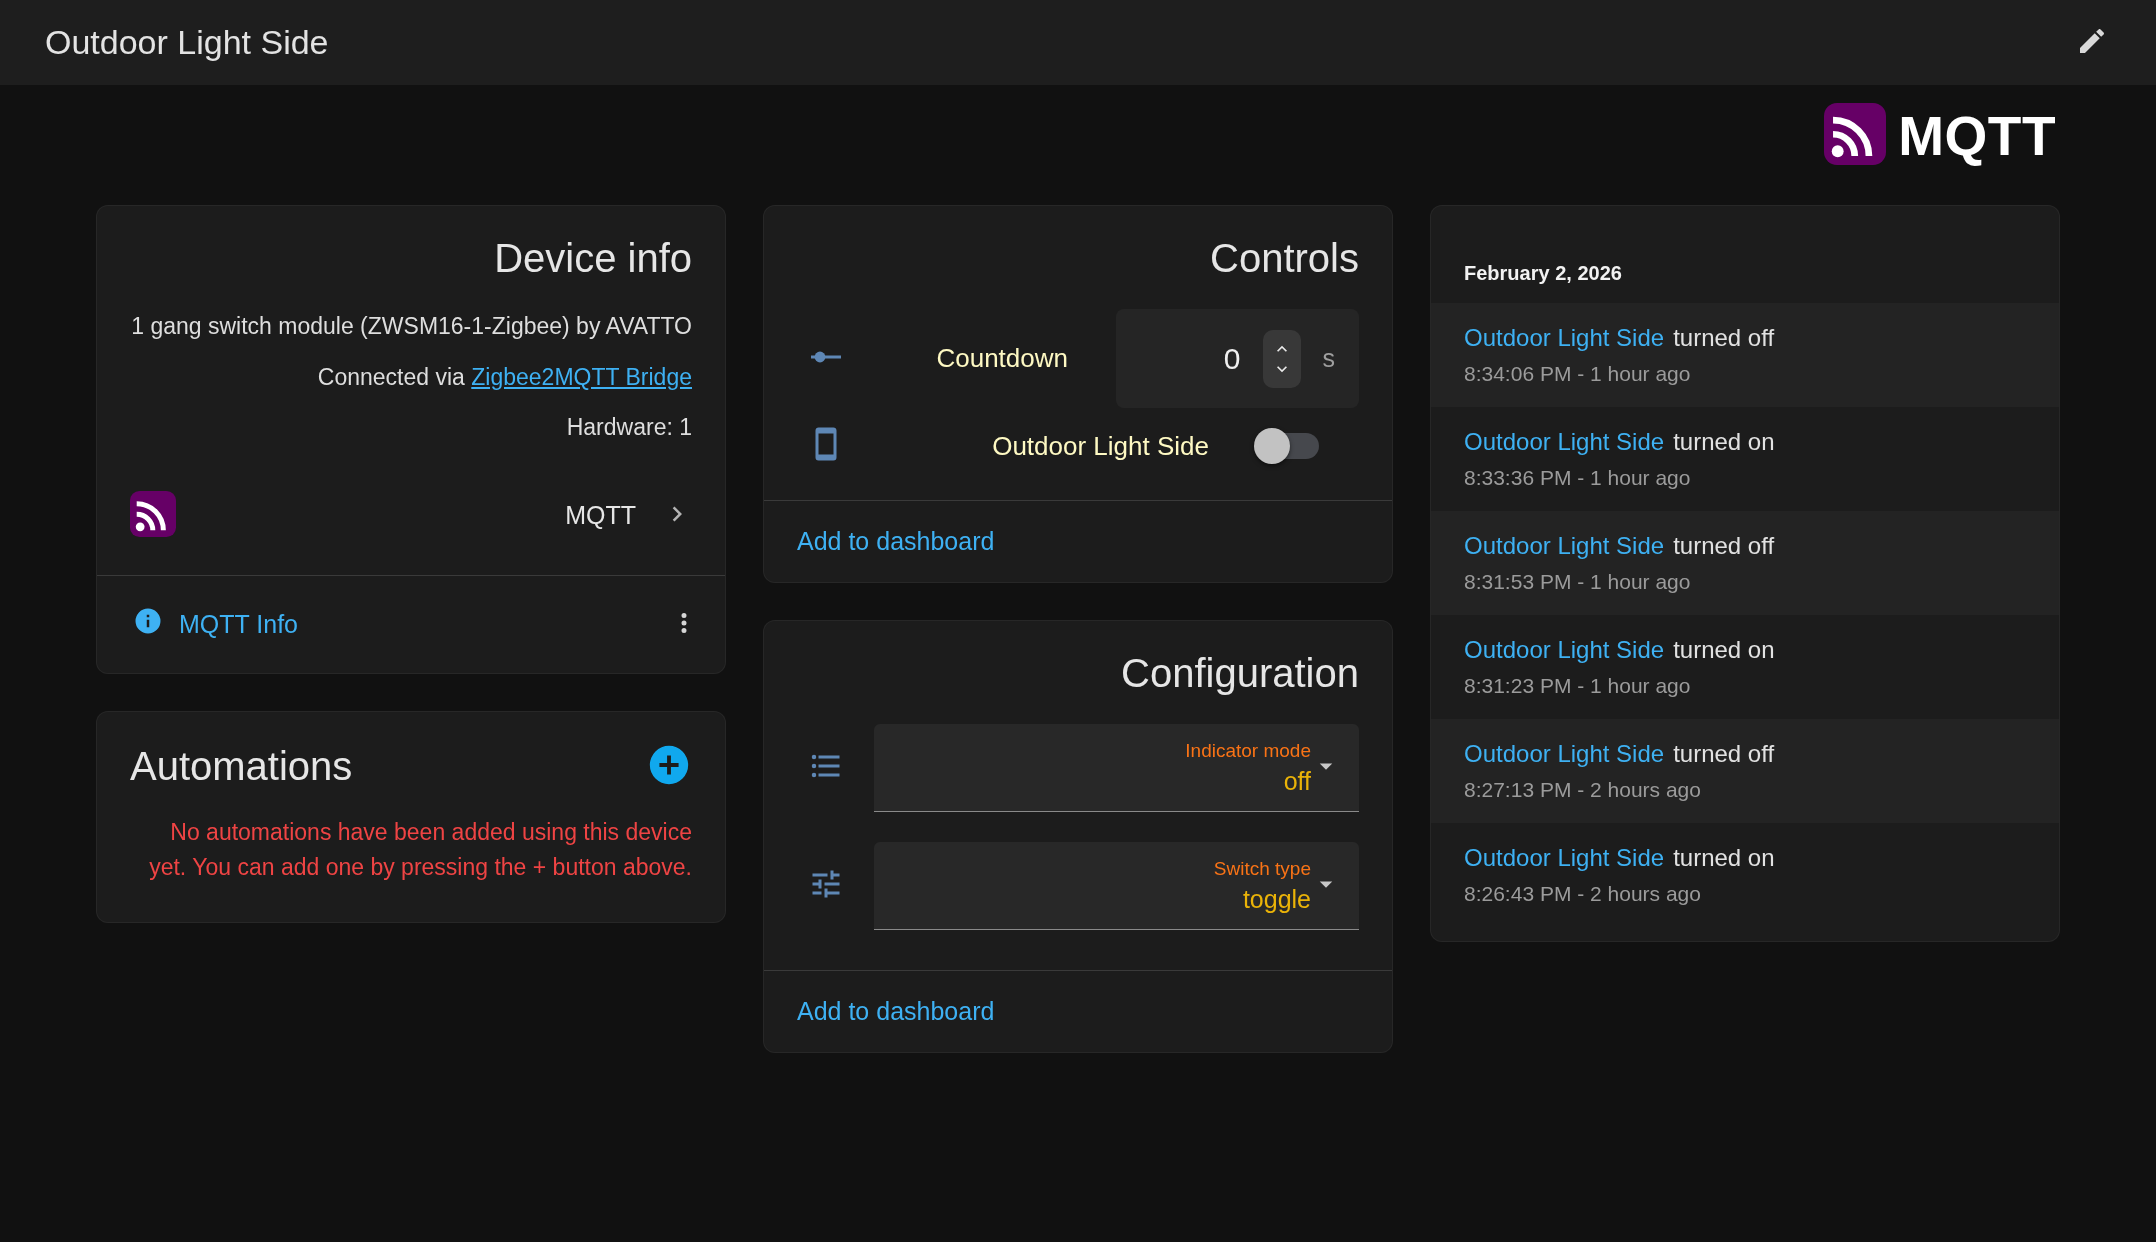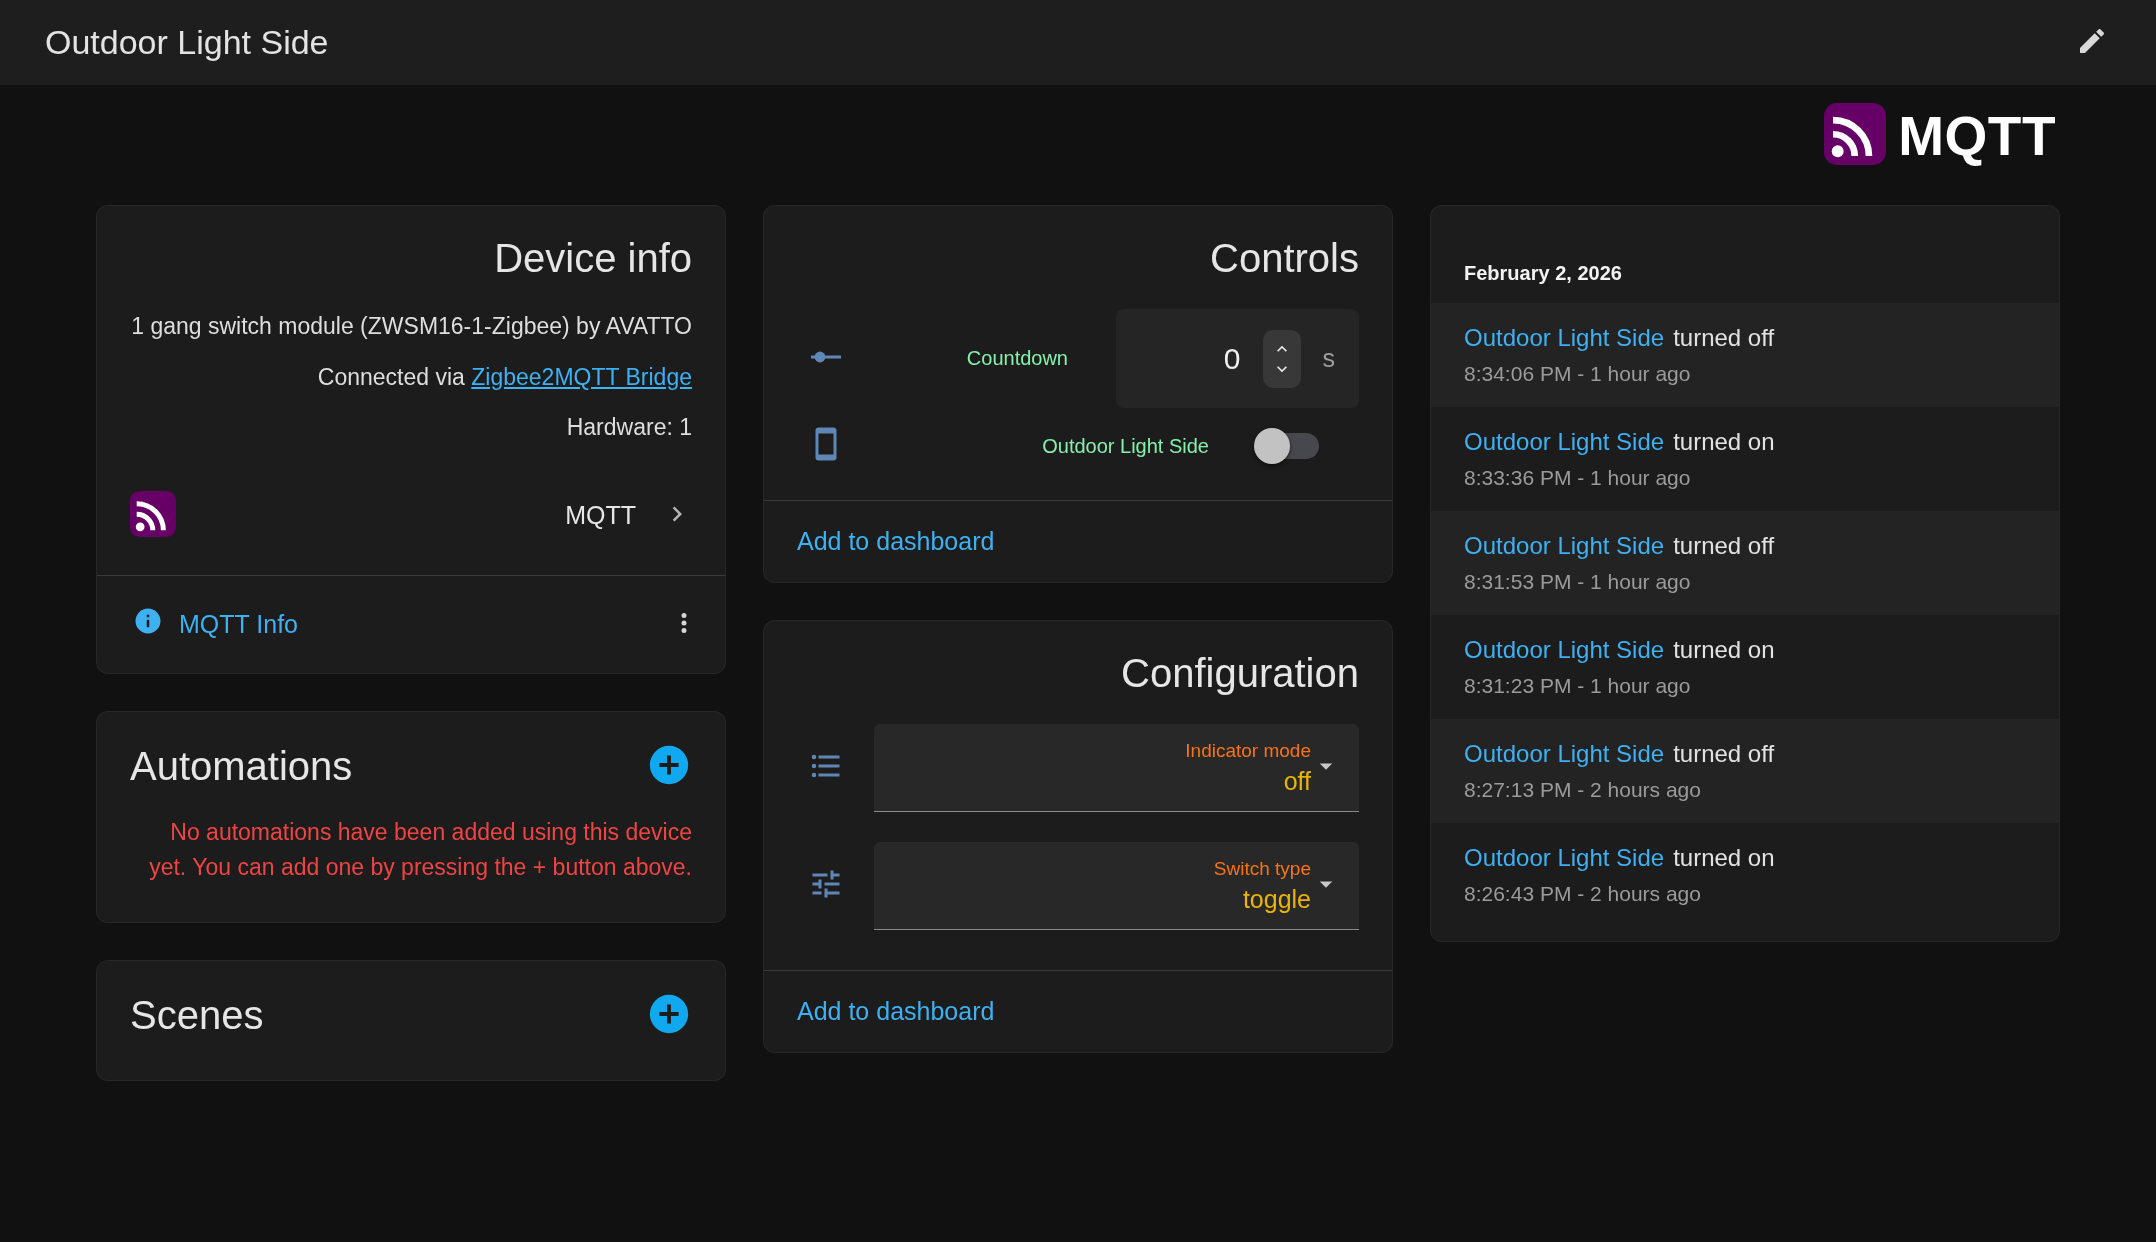--- a/index.html
+++ b/index.html
@@ -49,21 +49,21 @@
   .di-footer { display: flex; align-items: center; justify-content: space-between; padding: 24px 18px 24px 30px; }
   .mqtt-info-btn { display: flex; align-items: center; gap: 16px; background: none; border: none; cursor: pointer; }
   .mqtt-info-btn span { color: #3eb1f3; font-size: 25px; font-weight: 500; }
   
   .empty-text { font-size: 23px; line-height: 1.55; color: #ef4444; margin: 24px 0 0 0; padding-bottom: 36px; }
   .plus-btn { background: none; border: none; cursor: pointer; padding: 0; display: flex; }
   .scenes-content { padding: 30px 33px 40px 33px; }
   
   .control-row { display: flex; align-items: center; padding: 0 0 0 11px; gap: 48px; margin-bottom: 18px; }
   .row-icon { width: 36px; height: 36px; flex: none; }
-  .control-label { flex: 1; font-size: 20px; color: #86efac; margin-left: 10px; }
+  .control-label { flex: 1; font-size: 26px; color: #fef9c3; margin-left: 10px; }
   .number-box {
     width: 243px; height: 99px;
     background: rgba(255,255,255,0.045);
     border-radius: 8px;
     display: flex; align-items: center; gap: 22px;
     padding: 0 24px; cursor: text;
   }
   .num { flex: 1; font-size: 30px; color: #f0f0f0; }
   .stepper {
     width: 38px; height: 58px; border-radius: 10px;
@@ -192,34 +192,20 @@
                 <svg width="46" height="46" viewBox="0 0 24 24" fill="#10a8ee">
                     <path d="M17,13H13V17H11V13H7V11H11V7H13V11H17M12,2A10,10 0 0,0 2,12A10,10 0 0,0 12,22A10,10 0 0,0 22,12A10,10 0 0,0 12,2Z"></path>
                   </svg>
               </span>
             </button>
           </div>
           <p class="empty-text">No automations have been added using this device yet. You can add one by pressing the + button above.</p>
         </div>
       </section>
 
-      <section class="card">
-        <div class="scenes-content">
-          <div class="title-row">
-            <h2 class="card-title">Scenes</h2>
-            <button class="plus-btn">
-              <span>
-                <svg width="46" height="46" viewBox="0 0 24 24" fill="#10a8ee">
-                    <path d="M17,13H13V17H11V13H7V11H11V7H13V11H17M12,2A10,10 0 0,0 2,12A10,10 0 0,0 12,22A10,10 0 0,0 22,12A10,10 0 0,0 12,2Z"></path>
-                  </svg>
-              </span>
-            </button>
-          </div>
-        </div>
-      </section>
     </div>
 
     <div class="col">
       <section class="card">
         <div class="card-content">
           <h2 class="card-title">Controls</h2>
           <div class="control-row">
             <span>
               <svg class="row-icon" viewBox="0 0 24 24" fill="#5e87b5">
                   <path d="M2,11H22V13H2Z"></path>

